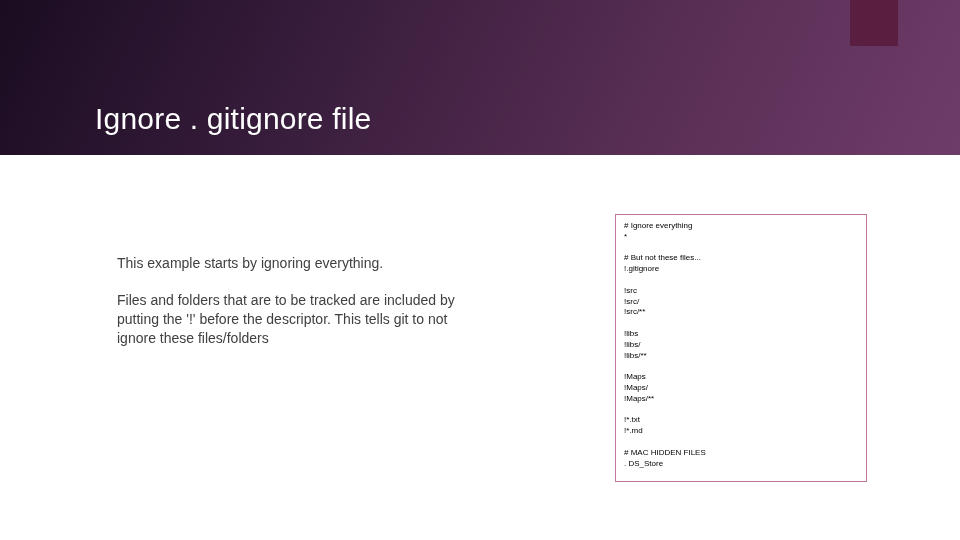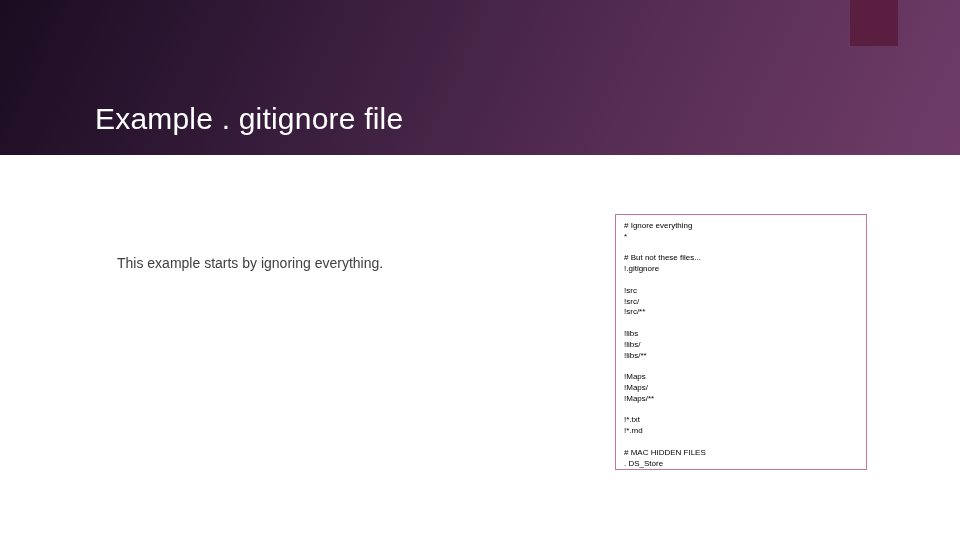--- a/index.html
+++ b/index.html
@@ -45,43 +45,44 @@
     line-height: 1.35;
     margin-bottom: 18px;
   }
 
   .codebox {
     position: absolute;
     right: 93px;
     top: 214px;
     width: 252px;
     border: 1px solid #c1769d;
-    padding: 6px 8px 0 8px;
+    padding: 6px 8px 12px 8px;
     background: #fff;
   }
   .codebox pre {
     font-family: Arial, Helvetica, sans-serif;
     font-size: 8px;
     line-height: 1.35;
     color: #000;
     white-space: pre;
   }
 </style>
 </head>
 <body>
 
 <div class="slide">
 
   <div class="header-band"></div>
   <div class="accent-tab"></div>
 
-  <h1 class="title">Example . gitignore file</h1>
+  <h1 class="title">Ignore . gitignore file</h1>
 
   <div class="body-left">
     <p>This example starts by ignoring everything.</p>
+    <p>Files and folders that are to be tracked are included by putting the '!' before the descriptor. This tells git to not ignore these files/folders</p>
   </div>
 
   <div class="codebox">
     <pre># Ignore everything
 *
 
 # But not these files...
 !.gitignore
 
 !src

